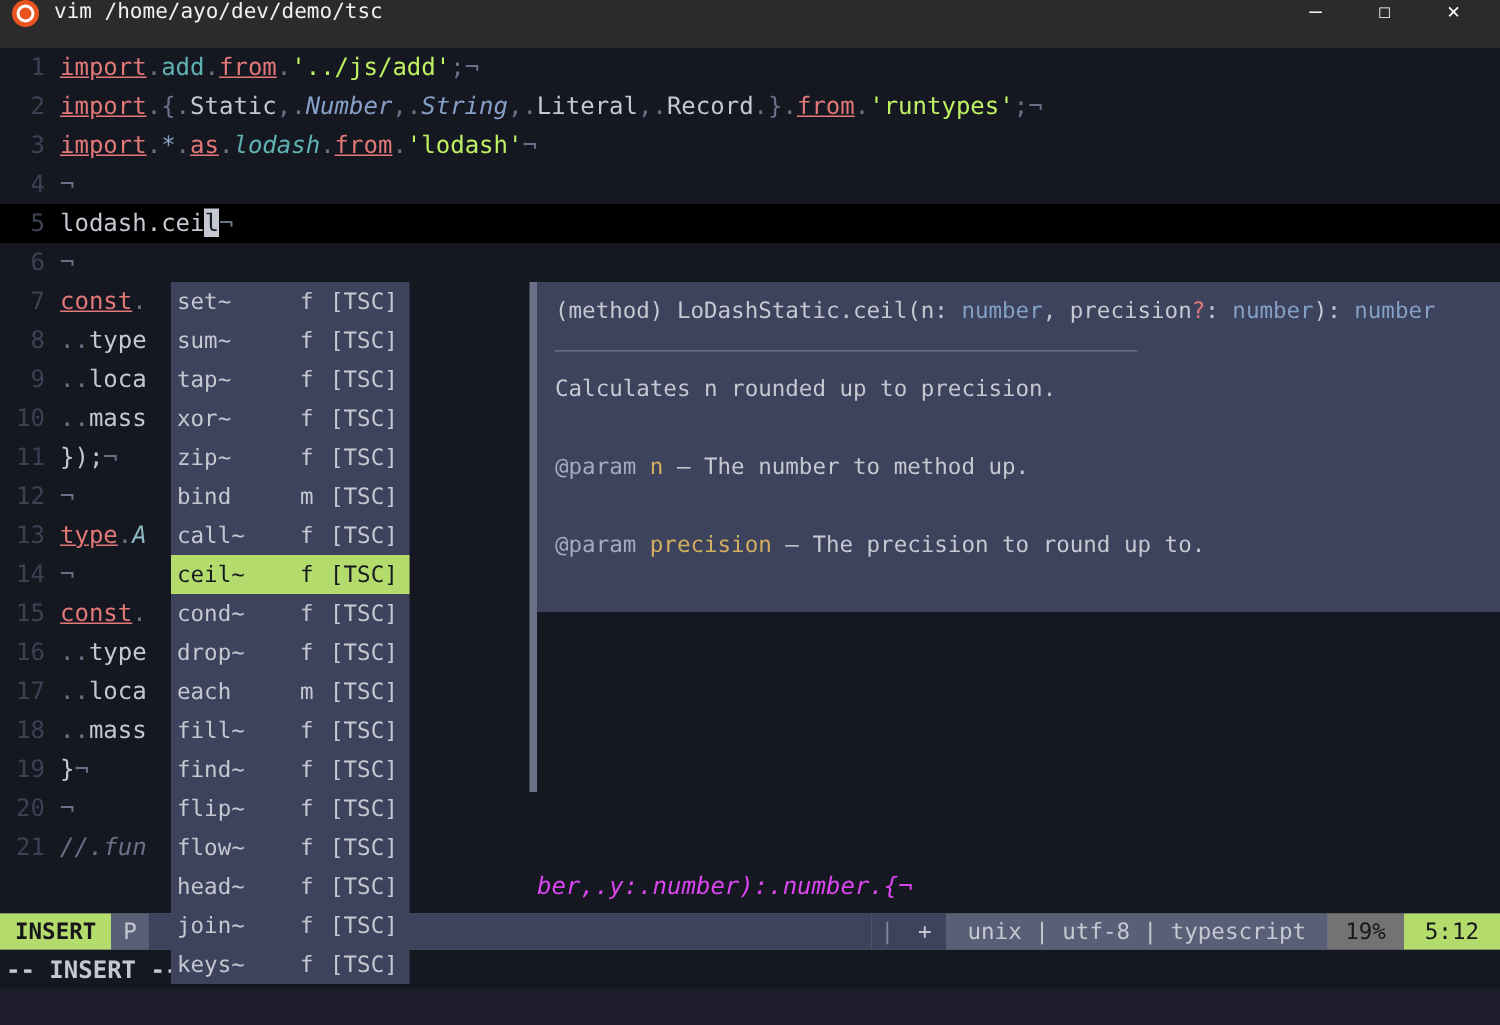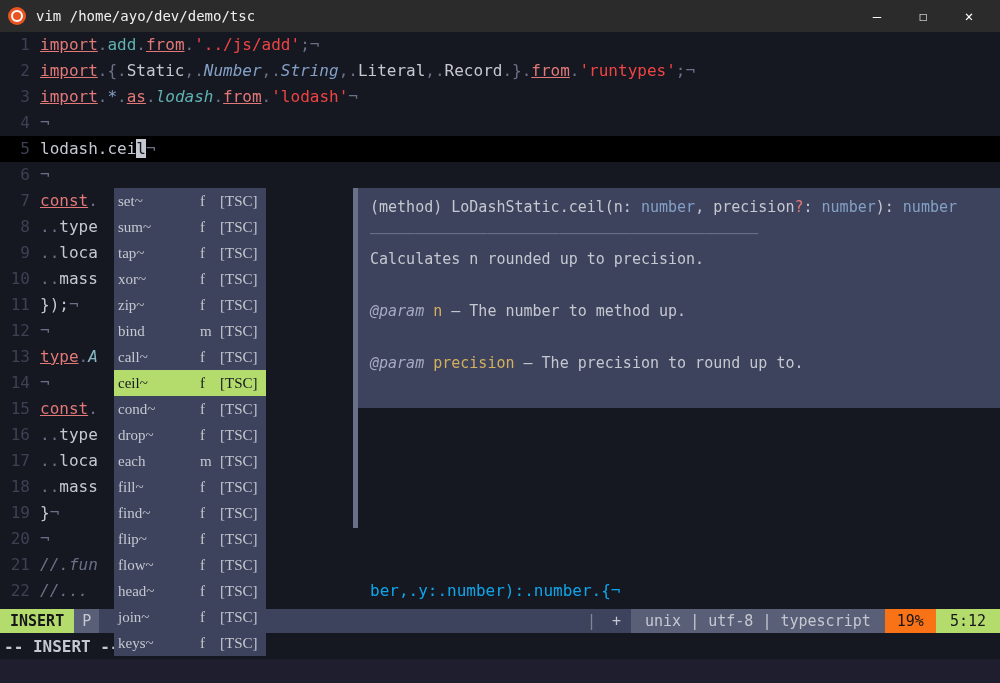--- a/index.html
+++ b/index.html
@@ -9,21 +9,21 @@
   font-size: 16px;
   width: 1000px;
   height: 683px;
   overflow: hidden;
   color: #c6c8d1;
 }
 .titlebar {
   background: #2b2b2b;
   height: 32px;
   display: flex;
-  align-items: center;
+  align-items: flex-start;
   padding: 0 8px;
   color: #f0f0f0;
 }
 .ubuntu-logo {
   width: 18px;
   height: 18px;
   background: #e95420;
   border-radius: 50%;
   margin-right: 10px;
   position: relative;
@@ -50,40 +50,39 @@
   text-align: right;
   padding-right: 10px;
   color: #3d4154;
   flex-shrink: 0;
 }
 .code { flex: 1; position: relative; }
 .kw-red { color: #e27878; text-decoration: underline; }
 .kw-blue { color: #84a0c6; }
 .kw-cyan { color: #89b8c2; }
 .kw-teal { color: #5fb3b3; }
-.kw-str { color: #ef4444; }
+.kw-str { color: #bef264; }
 .kw-comment { color: #6b7089; font-style: italic; }
 .kw-gray { color: #6b7089; }
 .kw-it { font-style: italic; }
 .cursor-line { background: #000; }
 .cursor { background: #c6c8d1; color: #161821; }
 .popup {
   position: absolute;
   left: 114px;
   top: 156px;
   background: #3d435c;
   z-index: 10;
   font-size: 15px;
   line-height: 26px;
 }
 .popup-row {
   display: flex;
   padding: 0 8px 0 4px;
   color: #c6c8d1;
-  font-family: Liberation Serif, serif;
 }
 .popup-row.sel {
   background: #b4dc6c;
   color: #161821;
 }
 .pc-name { width: 82px; }
 .pc-kind { width: 20px; }
 .pc-src { }
 .doc-panel {
   position: absolute;
@@ -101,40 +100,40 @@
   position: absolute;
   left: 353px;
   top: 156px;
   width: 5px;
   height: 340px;
   background: #6b7089;
   z-index: 11;
 }
 .doc-type { color: #84a0c6; }
 .doc-opt { color: #e27878; }
-.doc-it { font-style: italic; color: #a6aac1; }
+.doc-it { color: #a6aac1; }
 .doc-param { color: #d4af5f; }
 .statusbar {
   position: absolute;
   bottom: 26px;
   left: 0; right: 0;
   height: 24px;
   background: #818596;
   display: flex;
   align-items: center;
   color: #17171b;
   font-size: 15px;
 }
 .sb-mode { background: #b4dc6c; padding: 0 10px; height: 100%; line-height: 24px; font-weight: bold; }
 .sb-p { background: #5a5f78; color: #c6c8d1; padding: 0 8px; height: 100%; line-height: 24px; }
 .sb-mid { flex: 1; background: #3d435c; height: 100%; }
 .sb-sep { background: #3d435c; color: #818596; padding: 0 6px; height:100%; line-height:24px;}
 .sb-plus { background: #3d435c; color: #c6c8d1; padding: 0 10px; height:100%; line-height:24px;}
 .sb-info { background: #5a5f78; color: #c6c8d1; padding: 0 14px; height:100%; line-height:24px;}
-.sb-pct { background: #f97316; color: #17171b; padding: 0 12px; height:100%; line-height:24px;}
+.sb-pct { background: #737373; color: #17171b; padding: 0 12px; height:100%; line-height:24px;}
 .sb-pos { background: #b4dc6c; color: #17171b; padding: 0 14px; height:100%; line-height:24px;}
 .cmdline {
   position: absolute;
   bottom: 0;
   left: 0; right: 0;
   height: 24px;
   background: #161821;
   color: #c6c8d1;
   padding-left: 4px;
   line-height: 24px;
@@ -168,21 +167,20 @@
       <div class="line"><div class="gutter">12</div><div class="code"><span class="kw-gray">¬</span></div></div>
       <div class="line"><div class="gutter">13</div><div class="code"><span class="kw-red">type</span><span class="kw-gray">.</span><span class="kw-cyan kw-it">A</span></div></div>
       <div class="line"><div class="gutter">14</div><div class="code"><span class="kw-gray">¬</span></div></div>
       <div class="line"><div class="gutter">15</div><div class="code"><span class="kw-red">const</span><span class="kw-gray">.</span></div></div>
       <div class="line"><div class="gutter">16</div><div class="code"><span class="kw-gray">..</span><span class="">type</span></div></div>
       <div class="line"><div class="gutter">17</div><div class="code"><span class="kw-gray">..</span><span class="">loca</span></div></div>
       <div class="line"><div class="gutter">18</div><div class="code"><span class="kw-gray">..</span><span class="">mass</span></div></div>
       <div class="line"><div class="gutter">19</div><div class="code"><span class="">}</span><span class="kw-gray">¬</span></div></div>
       <div class="line"><div class="gutter">20</div><div class="code"><span class="kw-gray">¬</span></div></div>
       <div class="line"><div class="gutter">21</div><div class="code"><span class="kw-comment">//.fun</span></div></div>
-      <div class="line"><div class="gutter">22</div><div class="code"><span class="kw-comment">//...</span></div></div>
     </div>
 
   <div class="popup" id="popup">
       <div class="popup-row">
         <span class="pc-name"> set~</span>
         <span class="pc-kind">f</span>
         <span class="pc-src">[TSC]</span>
       </div>
       <div class="popup-row">
         <span class="pc-name"> sum~</span>
@@ -282,21 +280,21 @@
     <div>
       <span class="doc-it">@param</span> <span class="doc-param">n</span><span> — The number to method up.</span>
     </div>
     <div style="height:26px"></div>
     <div>
       <span class="doc-it">@param</span> <span class="doc-param">precision</span><span> — The precision to round up to.</span>
     </div>
     <div style="height:26px"></div>
   </div>
 
-  <div style="position:absolute;left:358px;top:546px;color:#0ea5e9;margin-left:12px;">ber,.y:.number):.number.{¬</div>
+  <div style="position:absolute;left:358px;top:546px;color:#d946ef;font-style:italic;">ber,.y:.number):.number.{¬</div>
 
   <div class="statusbar">
     <div class="sb-mode">INSERT</div>
     <div class="sb-p">P</div>
     <div class="sb-mid"></div>
     <div class="sb-sep">|</div>
     <div class="sb-plus">+</div>
     <div class="sb-info">unix | utf-8 | typescript</div>
     <div class="sb-pct">19%</div>
     <div class="sb-pos">5:12</div>

